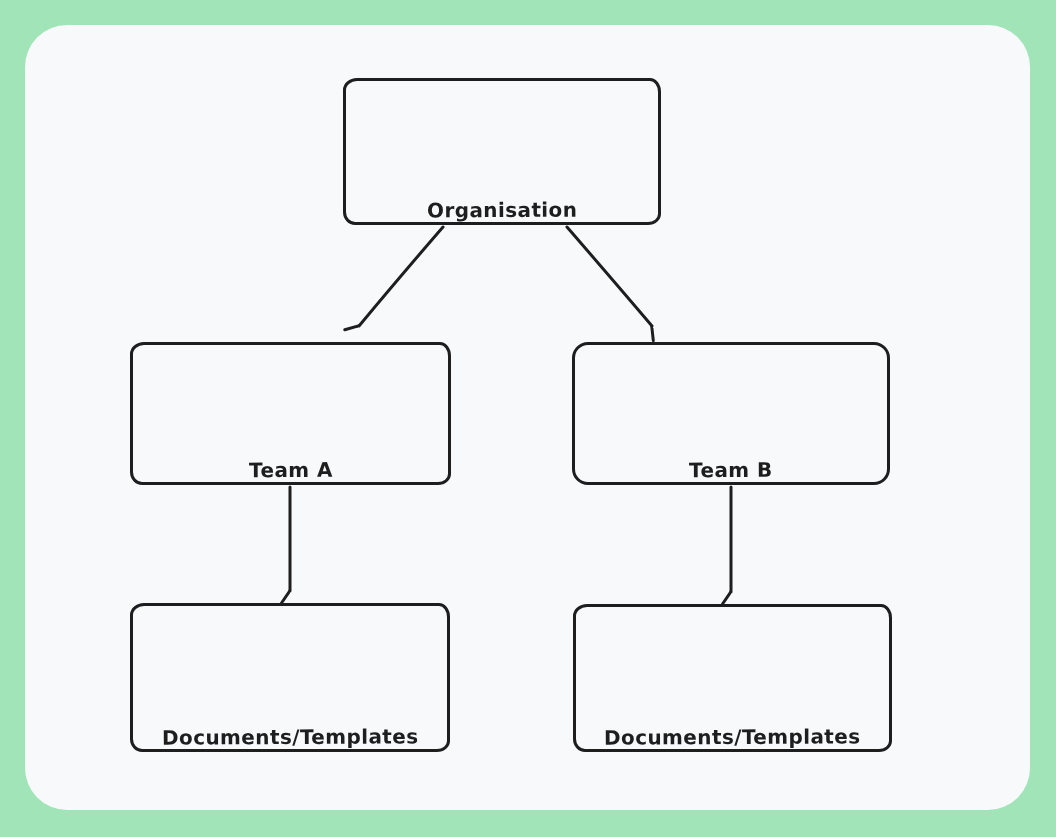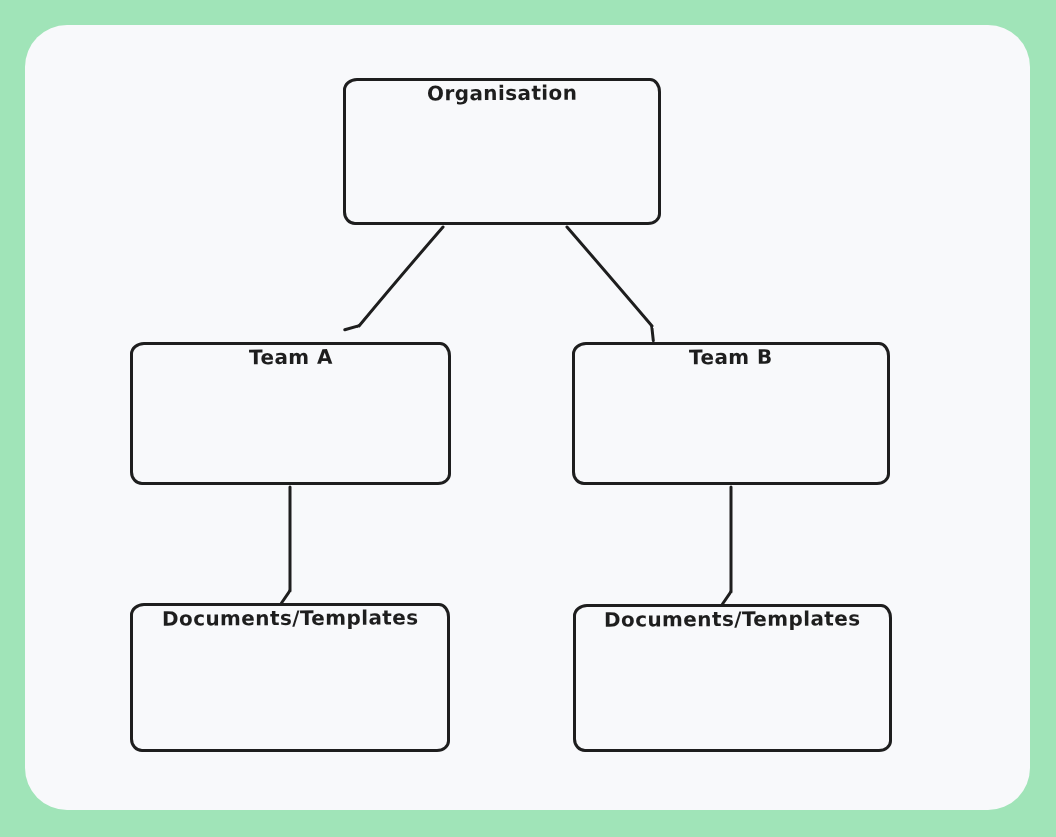--- a/index.html
+++ b/index.html
@@ -22,38 +22,38 @@
   }
   .edges{
     position:absolute;left:0;top:0;width:1056px;height:837px;
     pointer-events:none;
   }
   .edges path{pointer-events:stroke;}
   .node{
     position:absolute;
     border:3.2px solid var(--ink);
     background:transparent;
-    display:flex;align-items:flex-start;justify-content:center;
+    display:flex;align-items:flex-end;justify-content:center;
     text-align:center;
     box-sizing:border-box;
     
     border-radius:14px 11px 13px 12px / 12px 14px 11px 13px;
   }
   .node .label{
     color:var(--ink);
     font-weight:700;
     font-size:20px;
     letter-spacing:0.4px;
     
     transform:rotate(-0.3deg);
     white-space:nowrap;
   }
   .node-org  {left:343px;top:78px; width:318px;height:147px;}
   .node-teamA{left:130px;top:342px;width:321px;height:143px;}
-  .node-teamB{left:572px;top:342px;width:318px;height:143px;}
+  .node-teamB{left:572px;top:342px;width:318px;height:143px;border-radius:16px;}
   .node-docA {left:130px;top:603px;width:320px;height:149px;}
   .node-docB {left:573px;top:604px;width:319px;height:148px;}
 </style>
 </head>
 <body>
 
 <div class="panel">
 
   <svg class="edges" width="1056" height="837" viewBox="0 0 1056 837" style="left:-25px;top:-25px;">
     <defs>

